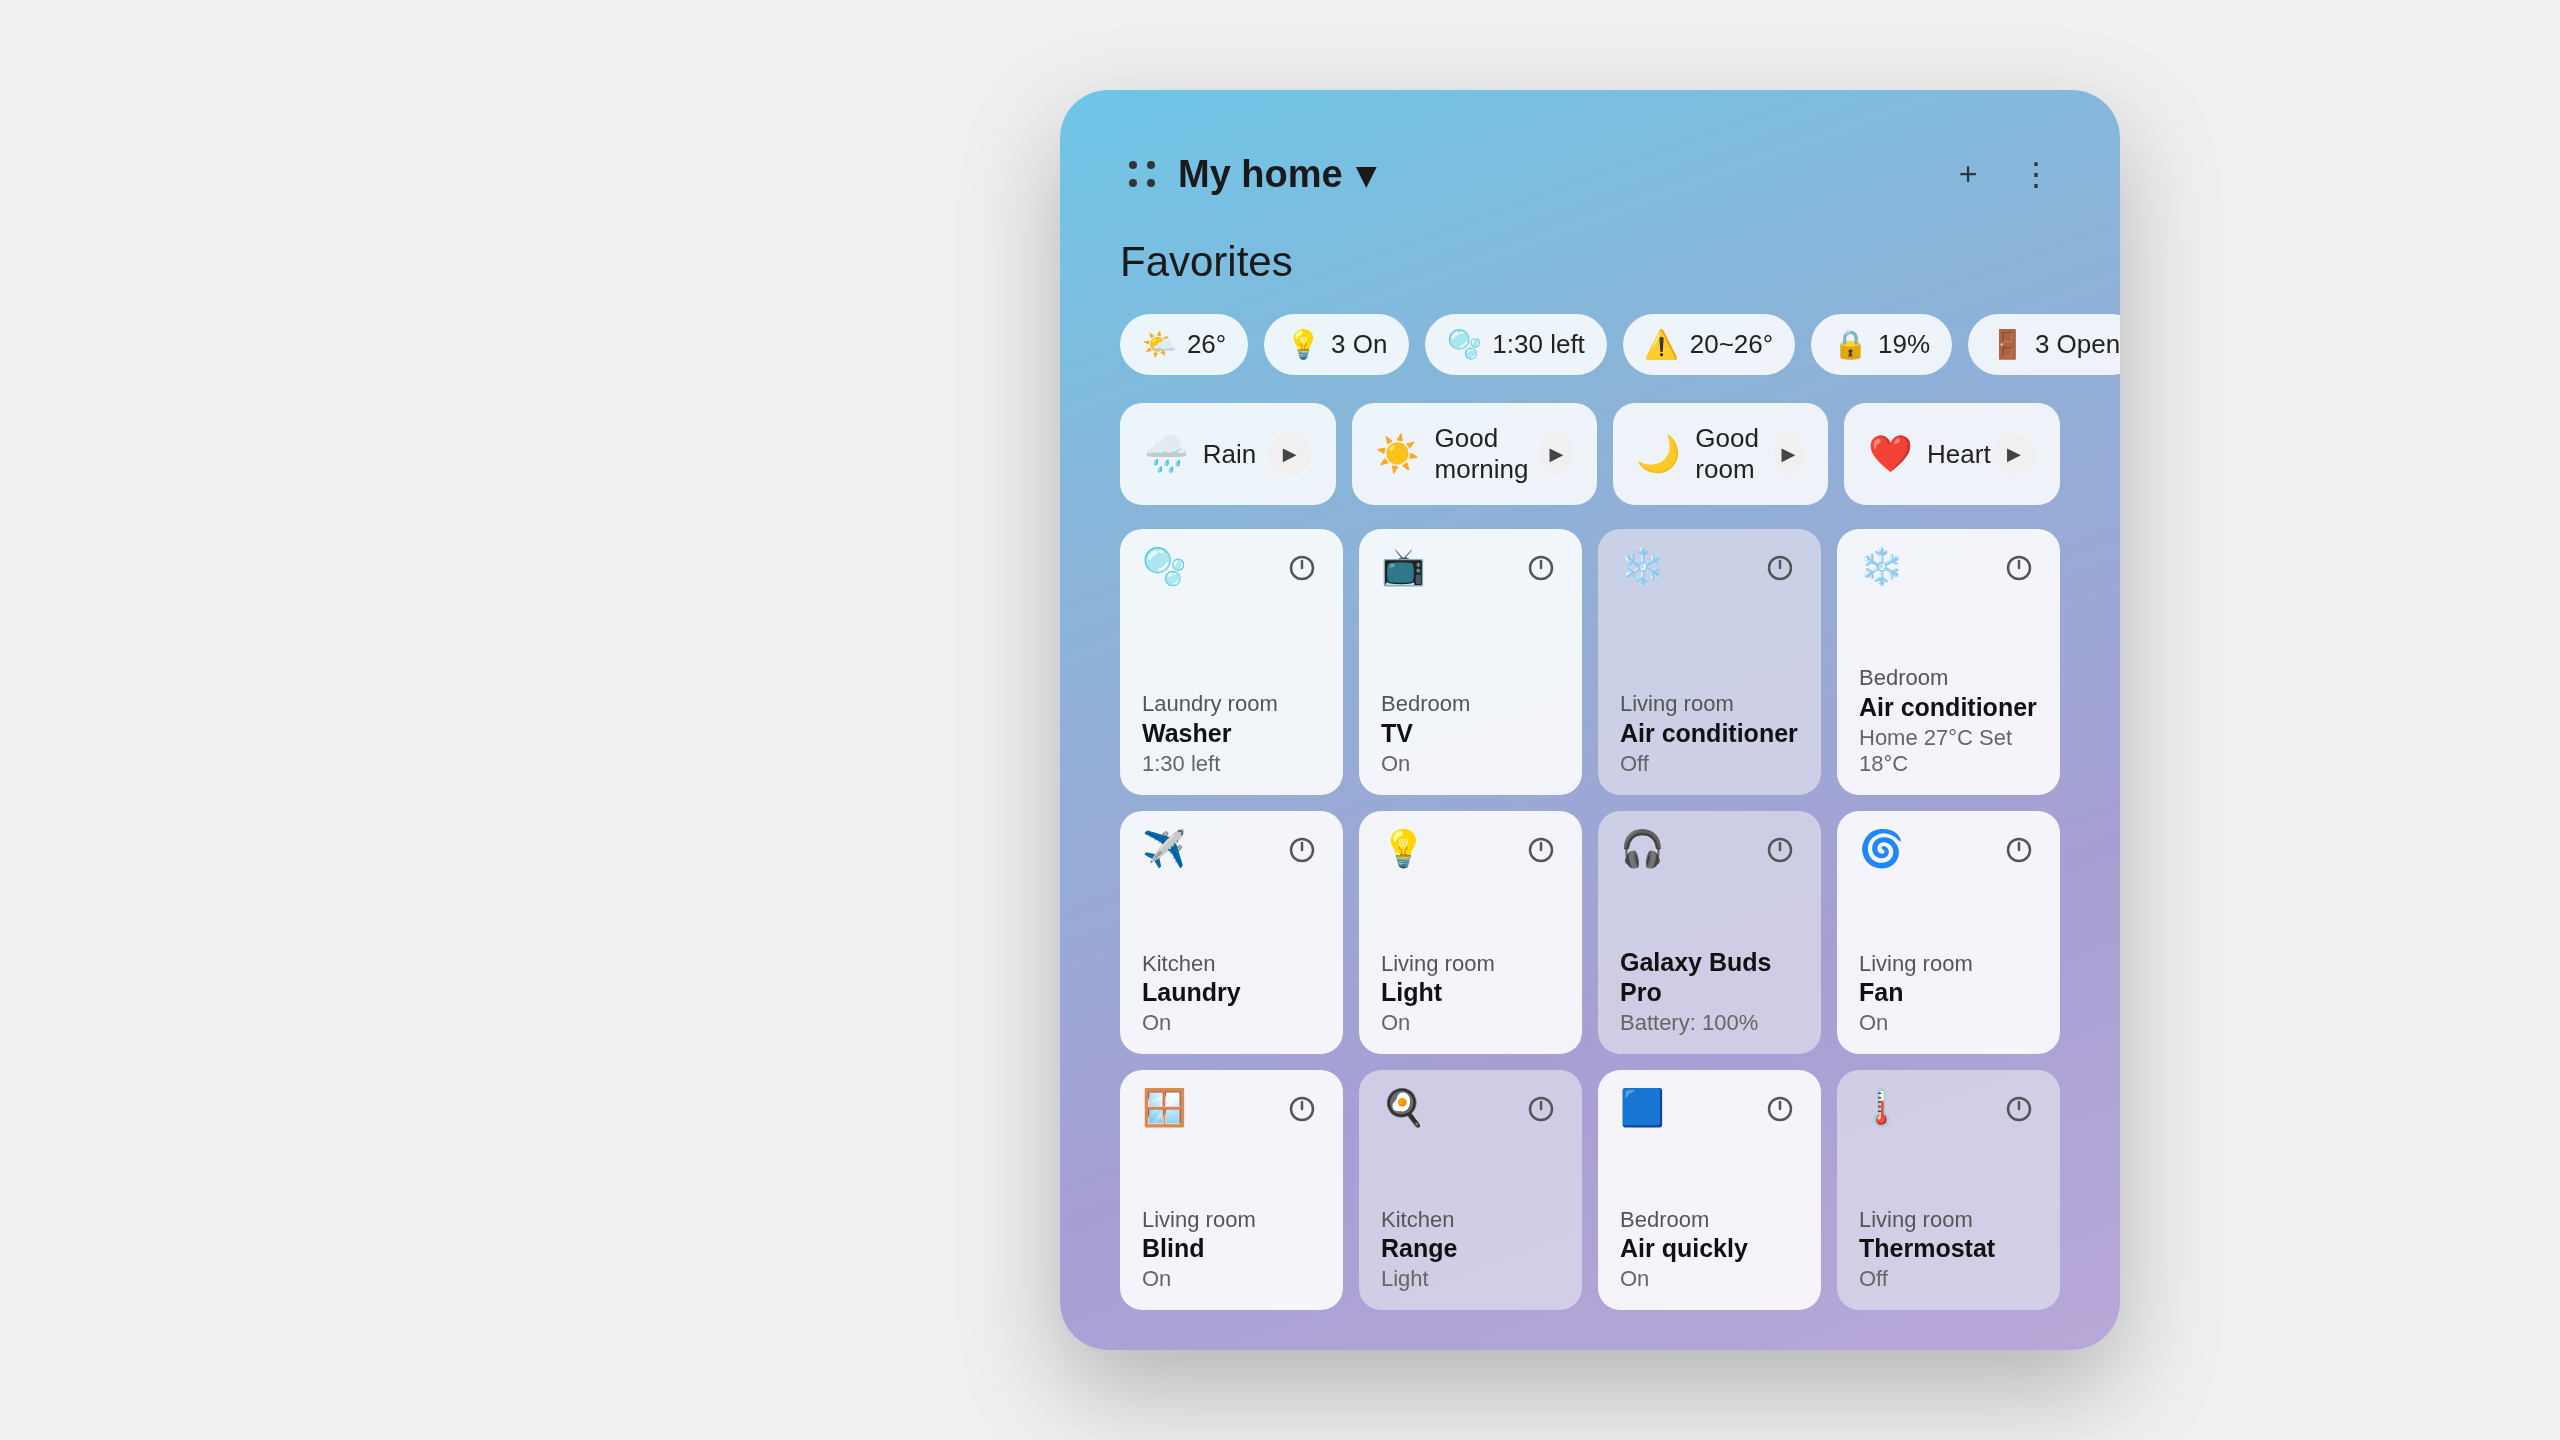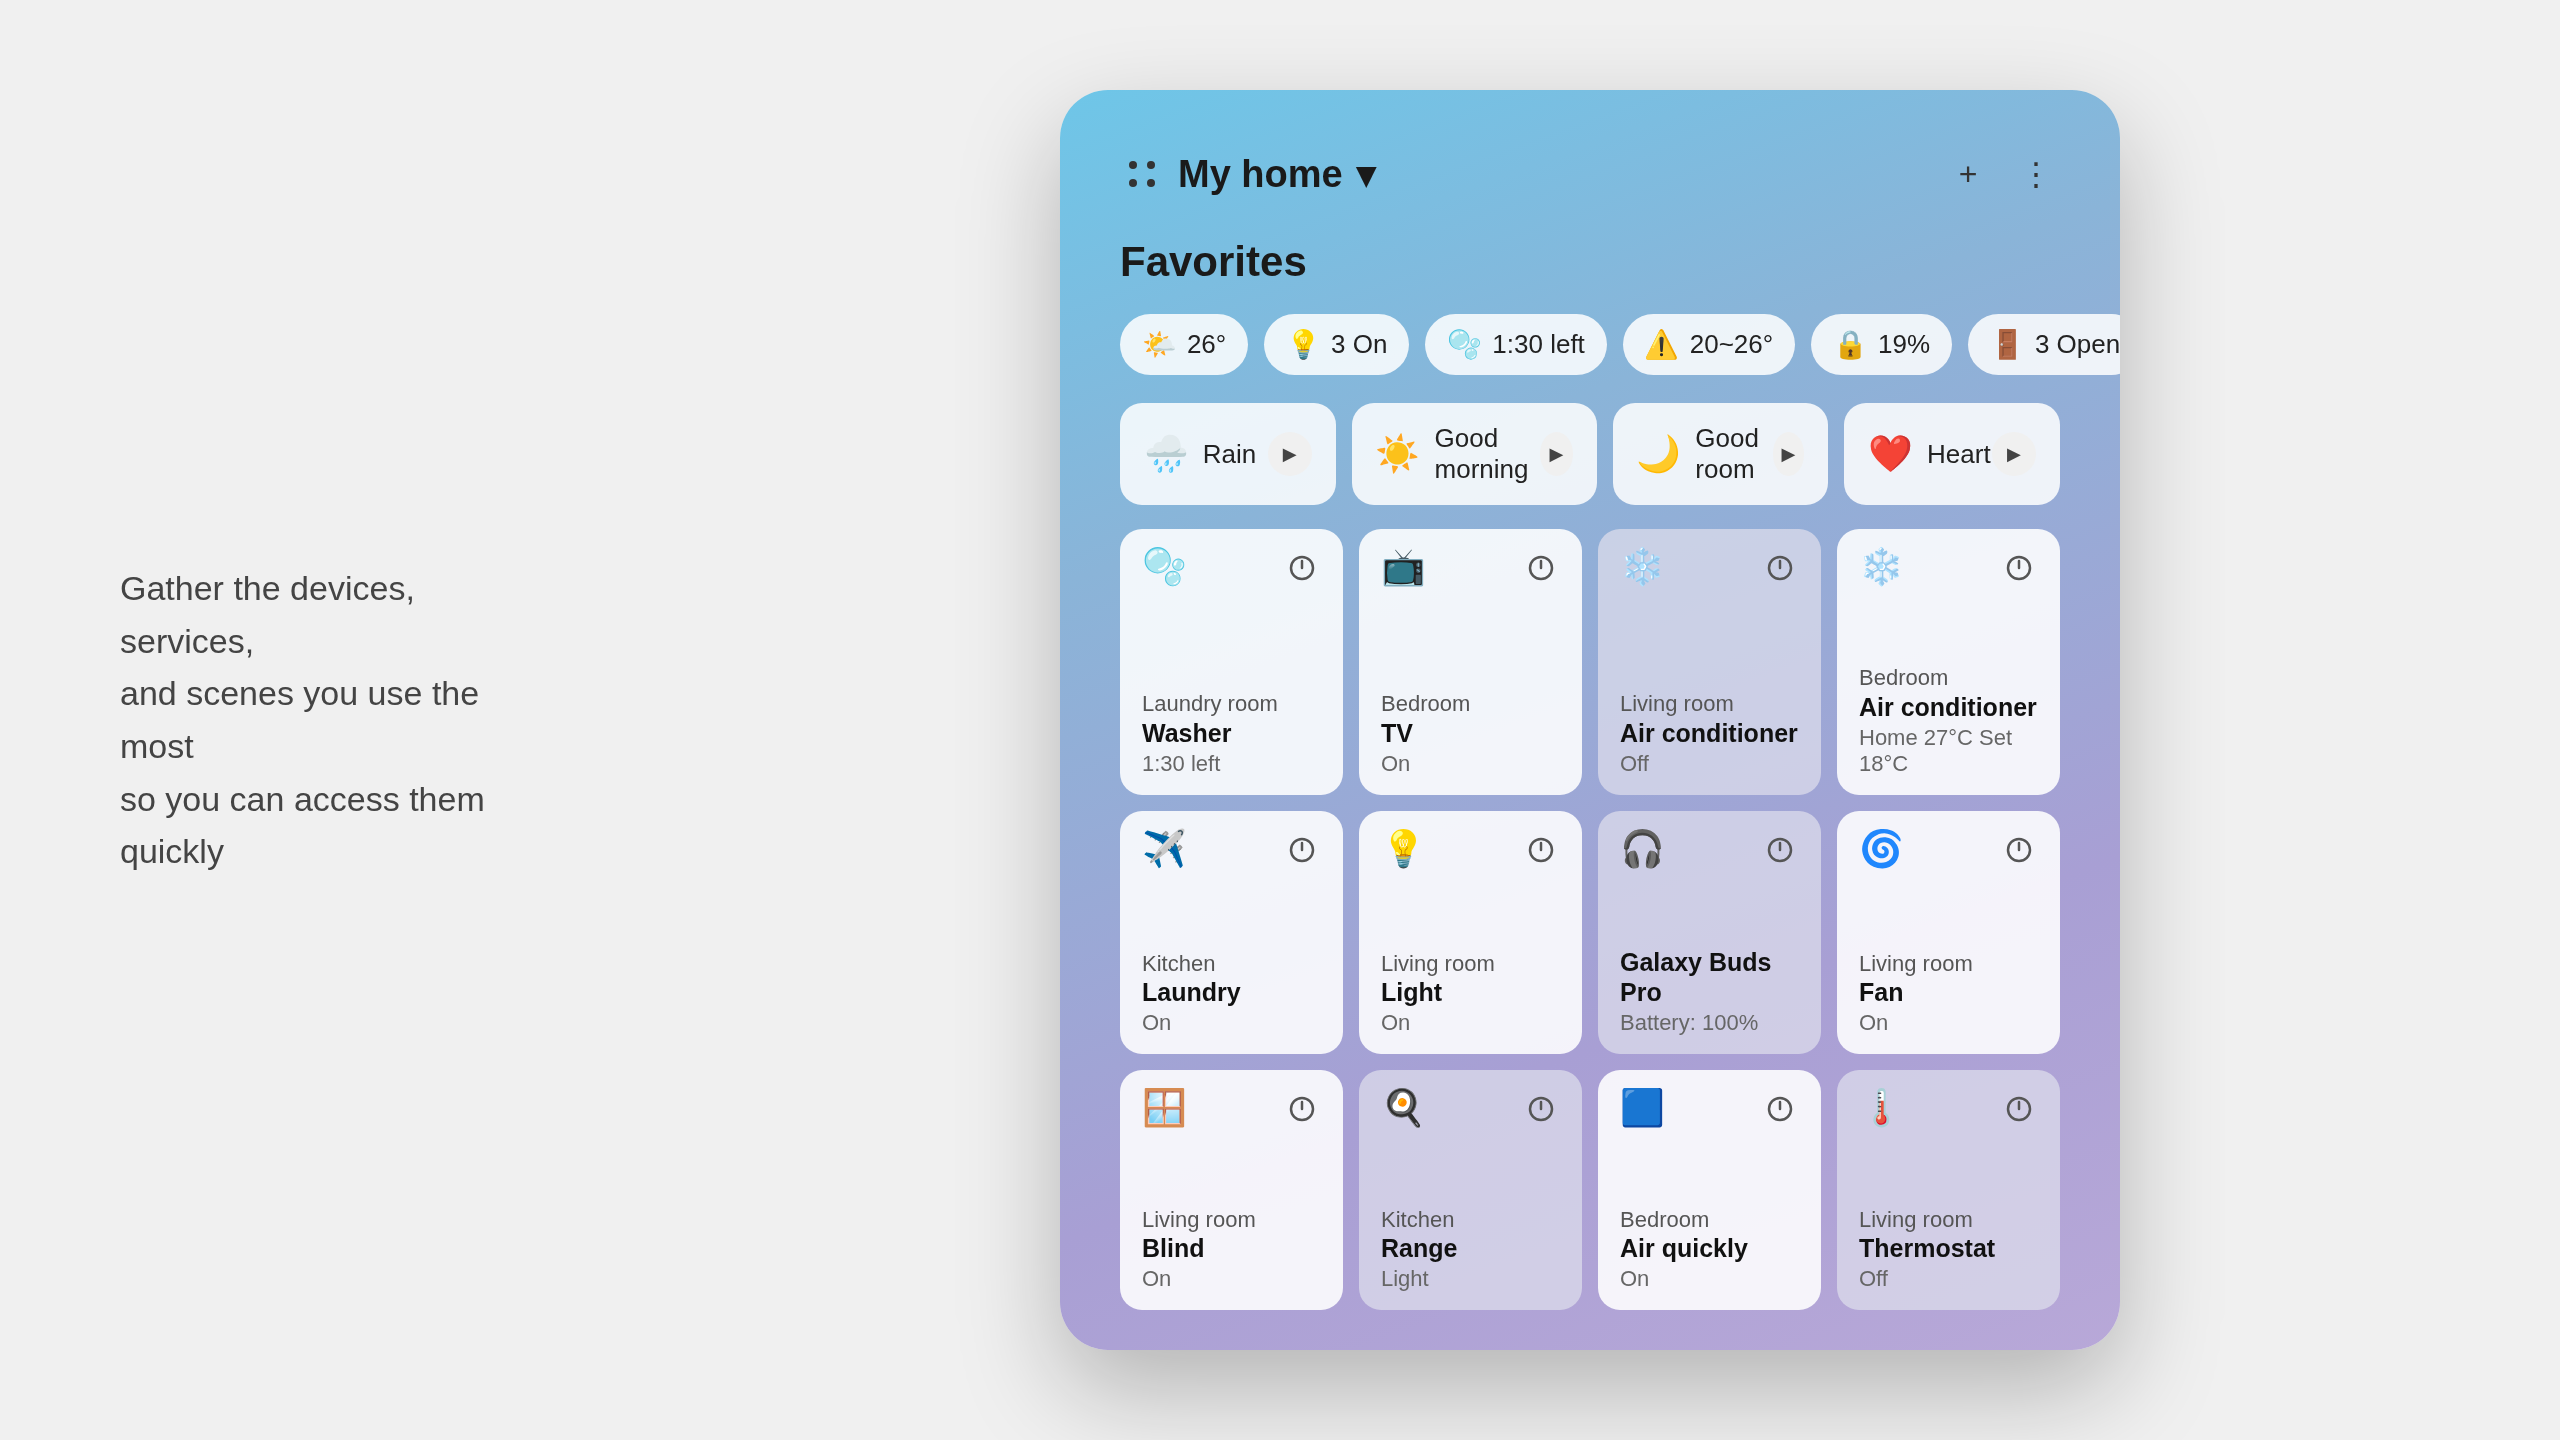--- a/index.html
+++ b/index.html
@@ -100,21 +100,21 @@
       font-size: 32px;
       color: #333;
       cursor: pointer;
       border-radius: 50%;
       background: none;
       border: none;
     }
 
     .favorites-title {
       font-size: 42px;
-      font-weight: 700;
+      font-weight: 400;
       color: #1a1a1a;
       margin-bottom: 28px;
     }
 
     
     .summary-row {
       display: flex;
       gap: 16px;
       margin-bottom: 28px;
       flex-wrap: nowrap;
@@ -255,21 +255,20 @@
       font-size: 22px;
       color: #666;
       font-weight: 400;
       margin-top: 3px;
     }
   </style>
 </head>
 <body>
 
 <div class="left-panel">
-  <p>Gather the devices, services,<br>and scenes you use the most<br>so you can access them quickly</p>
 </div>
 
 <div class="device-frame-wrapper">
   <div class="device-frame">
     <div class="app-content">
 
       <div class="app-header">
         <div class="home-title">
           <span class="home-icon">
             <svg width="36" height="36" viewBox="0 0 36 36" fill="none">

